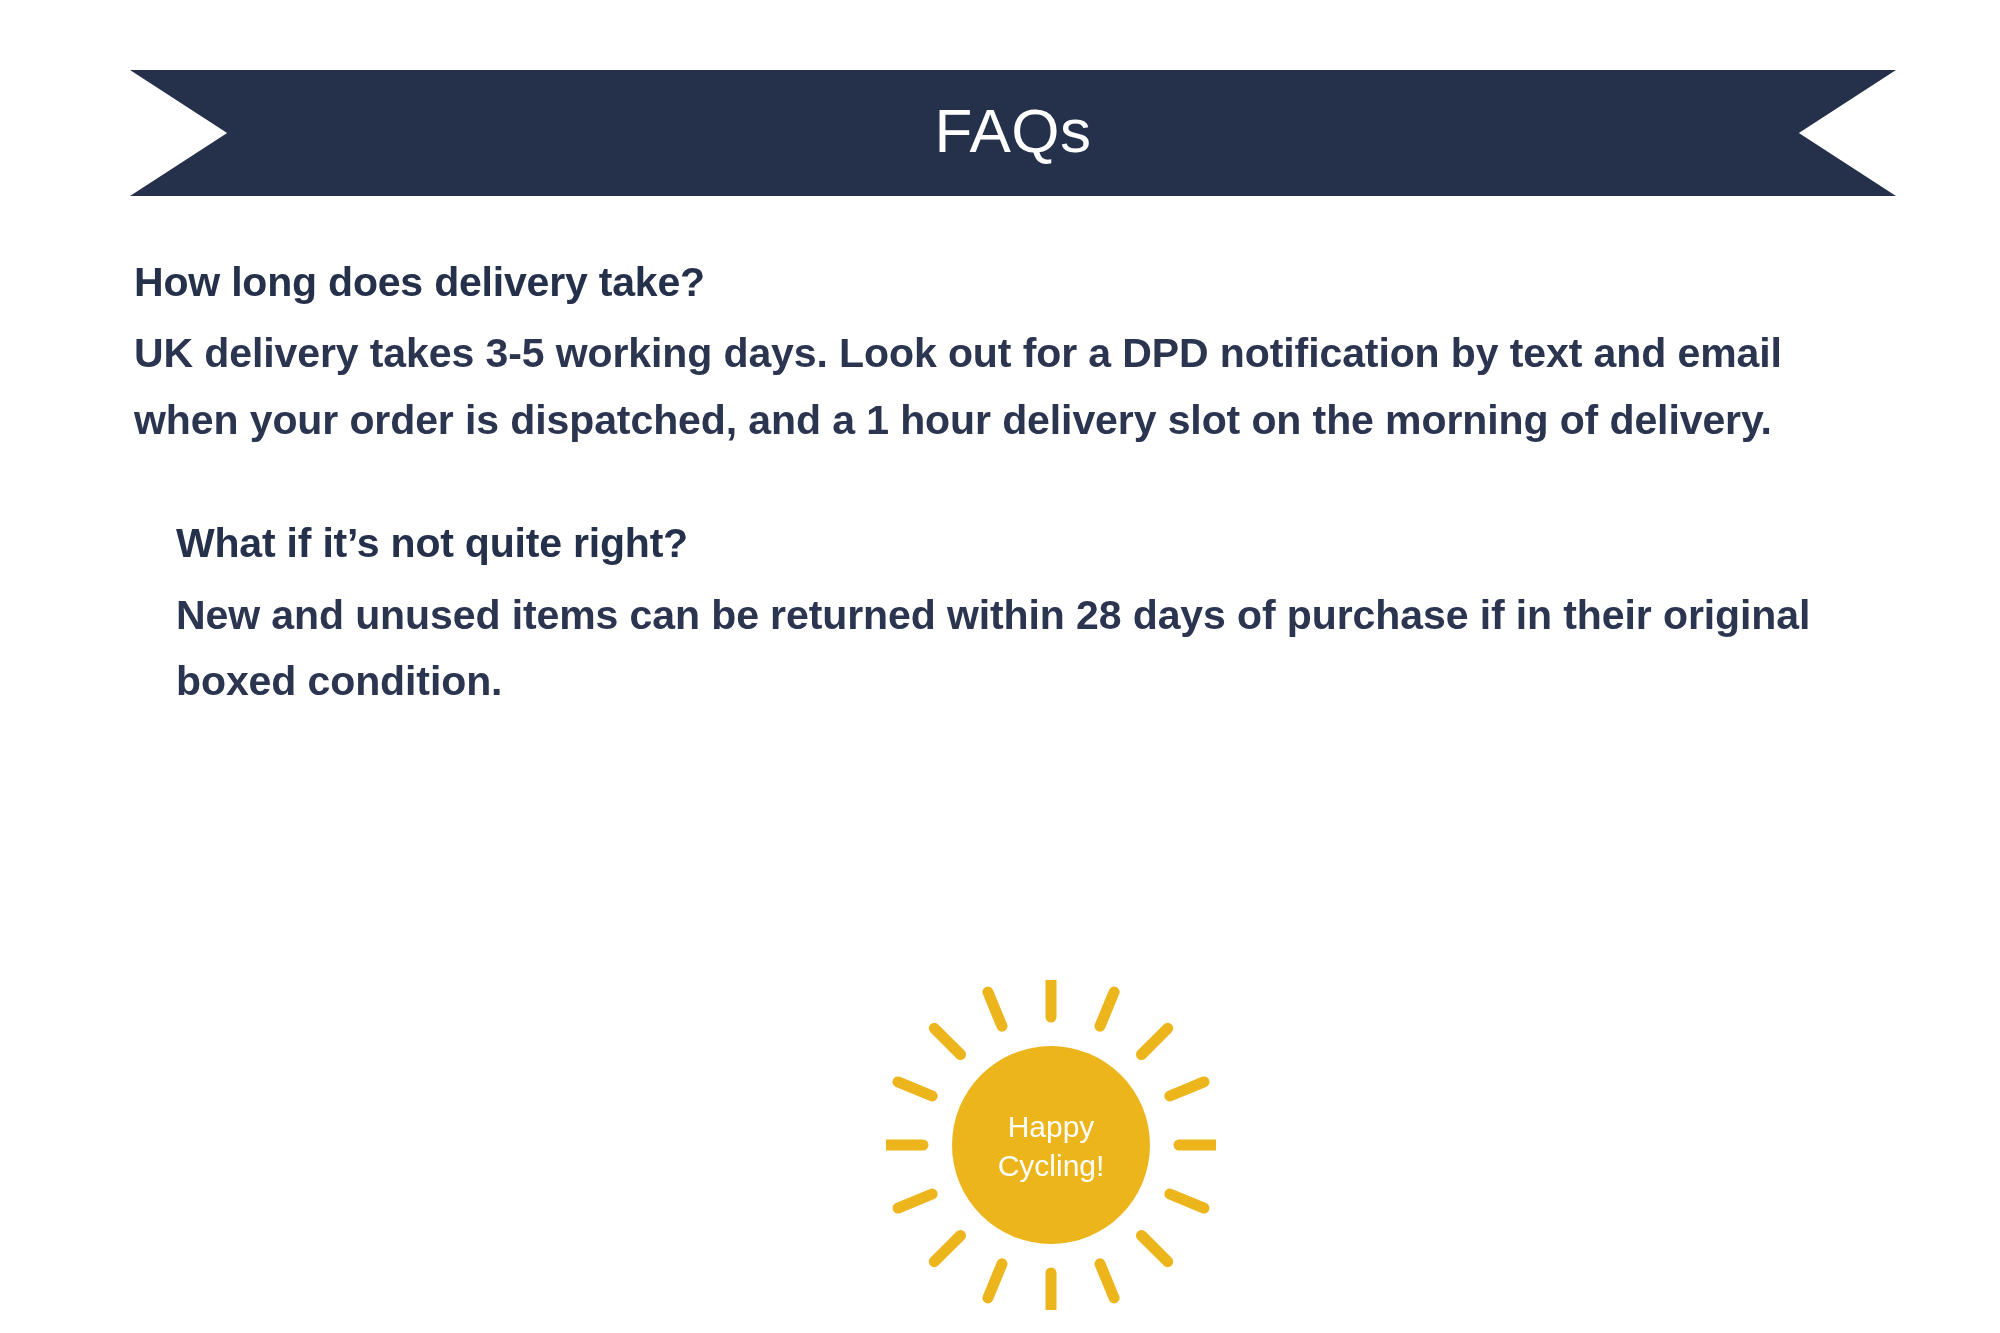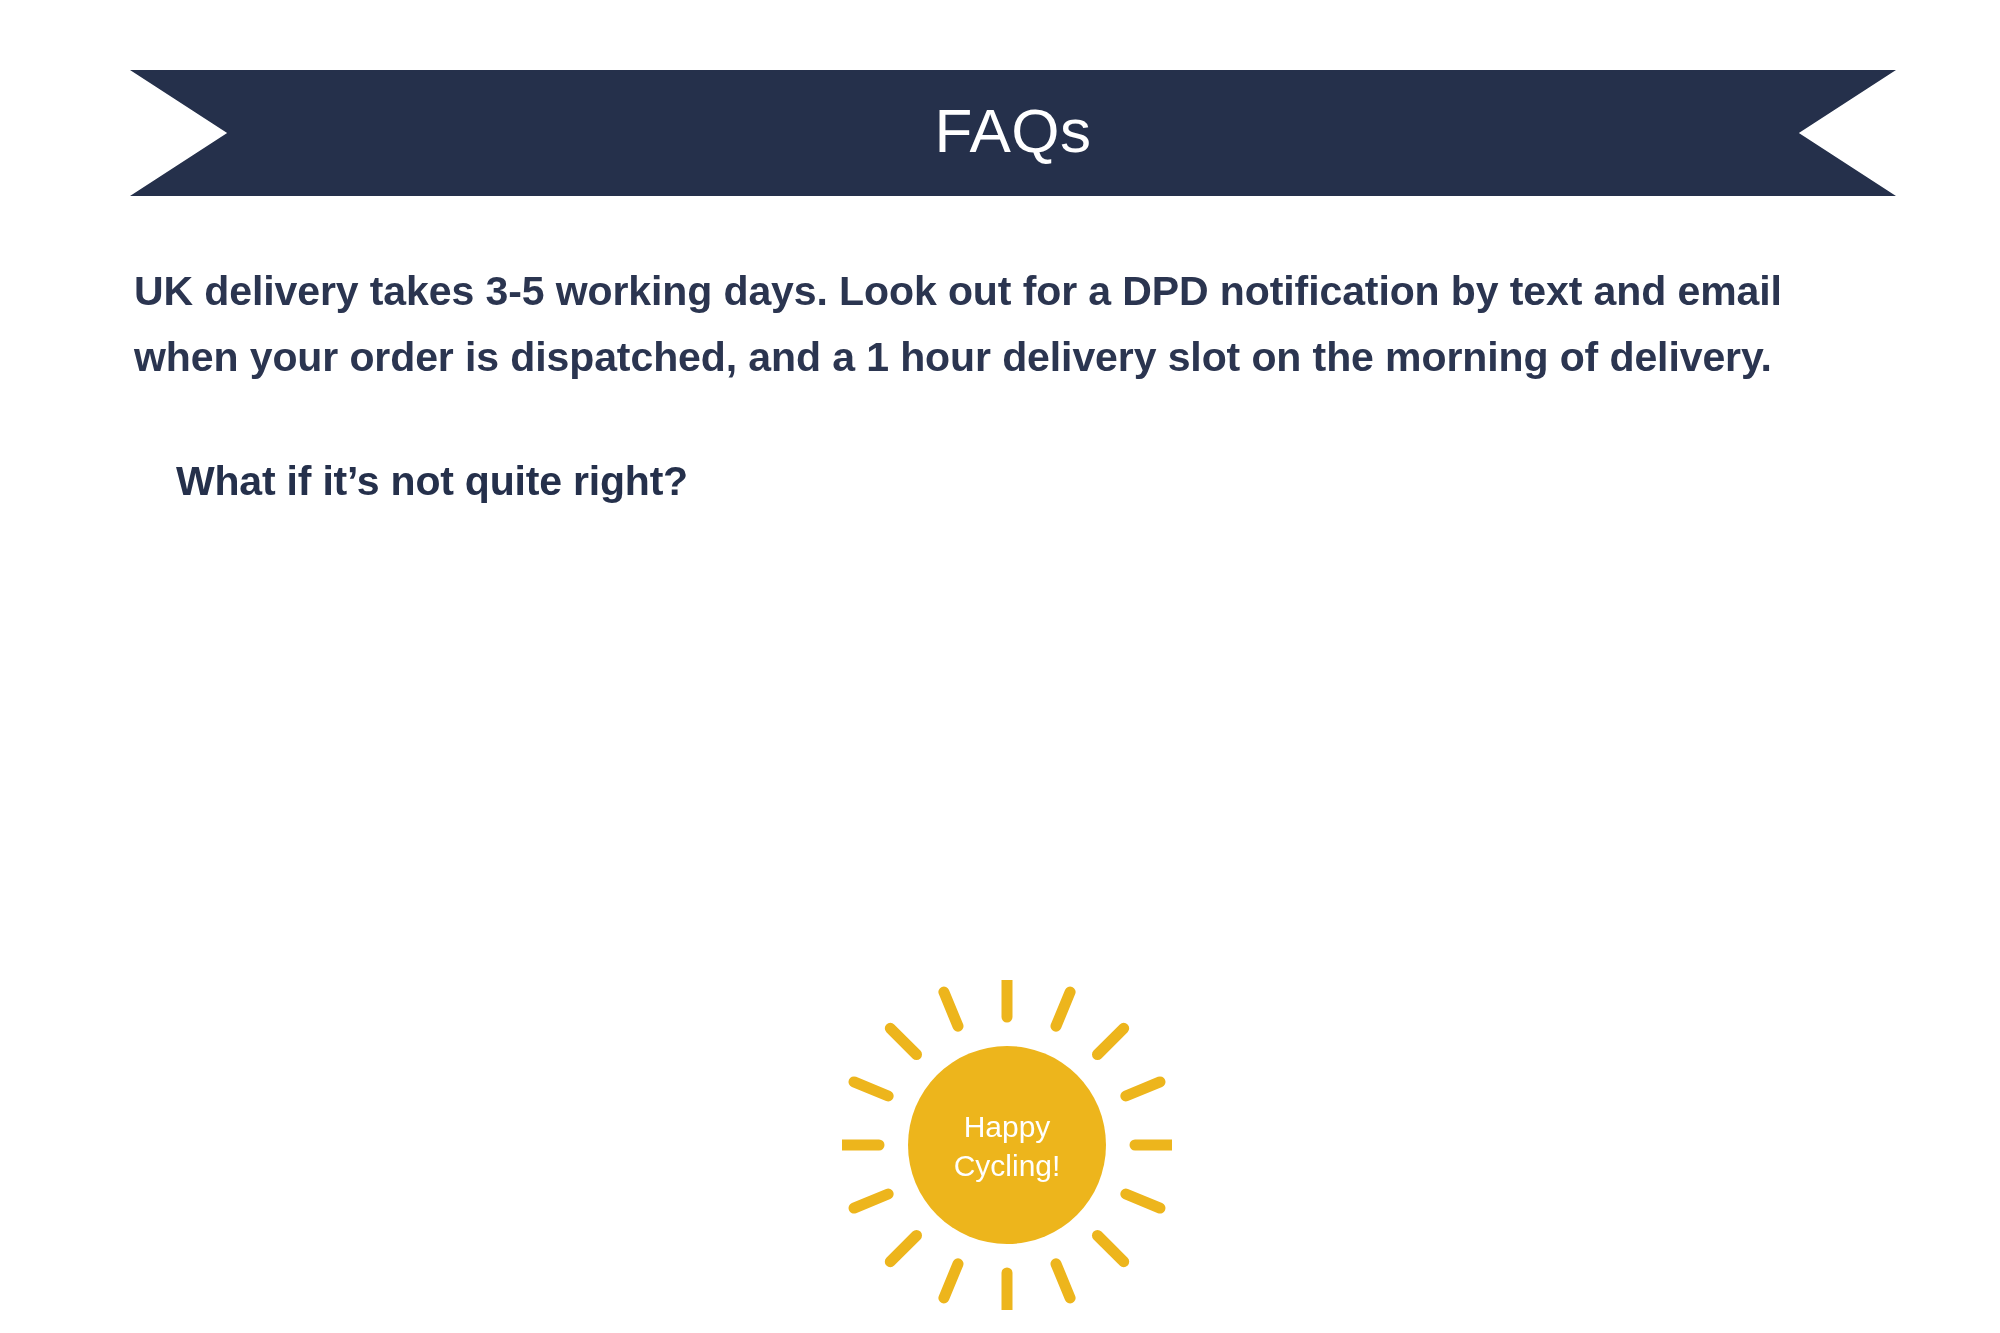--- a/index.html
+++ b/index.html
@@ -87,21 +87,21 @@
     font-weight: 700;
     line-height: 1.62;
     margin: 0;
     letter-spacing: -0.1px;
     max-width: 1755px;
   }
 
   
   .sun {
     position: absolute;
-    left: 842px;
+    left: 886px;
     top: 980px;
     width: 330px;
     height: 330px;
   }
   .sun svg { display: block; width: 330px; height: 330px; }
   .sun-text {
     fill: #FFFFFF;
     font-family: "Liberation Sans", sans-serif;
     font-size: 30px;
     font-weight: 400;
@@ -115,25 +115,27 @@
 
   <div class="banner-wrap">
     <div class="banner">
       <span class="banner-title">FAQs</span>
     </div>
   </div>
 
   <div class="content">
 
     <div class="faq-item">
+      <p class="faq-q">How long does delivery take?</p>
       <p class="faq-a">UK delivery takes 3-5 working days. Look out for a DPD notification by text and email when your order is dispatched, and a 1 hour delivery slot on the morning of delivery.</p>
     </div>
 
     <div class="faq-item">
       <p class="faq-q">What if it’s not quite right?</p>
+      <p class="faq-a">New and unused items can be returned within 28 days of purchase if in their original boxed condition.</p>
     </div>
 
   </div>
 
   <div class="sun">
     <svg viewBox="0 0 330 330" xmlns="http://www.w3.org/2000/svg">
       <g stroke="#EDB51C" stroke-width="11" stroke-linecap="round">
 
         <line x1="165" y1="37" x2="165" y2="0"></line>
         <line x1="214.0" y1="46.2" x2="228.1" y2="12.0"></line>

